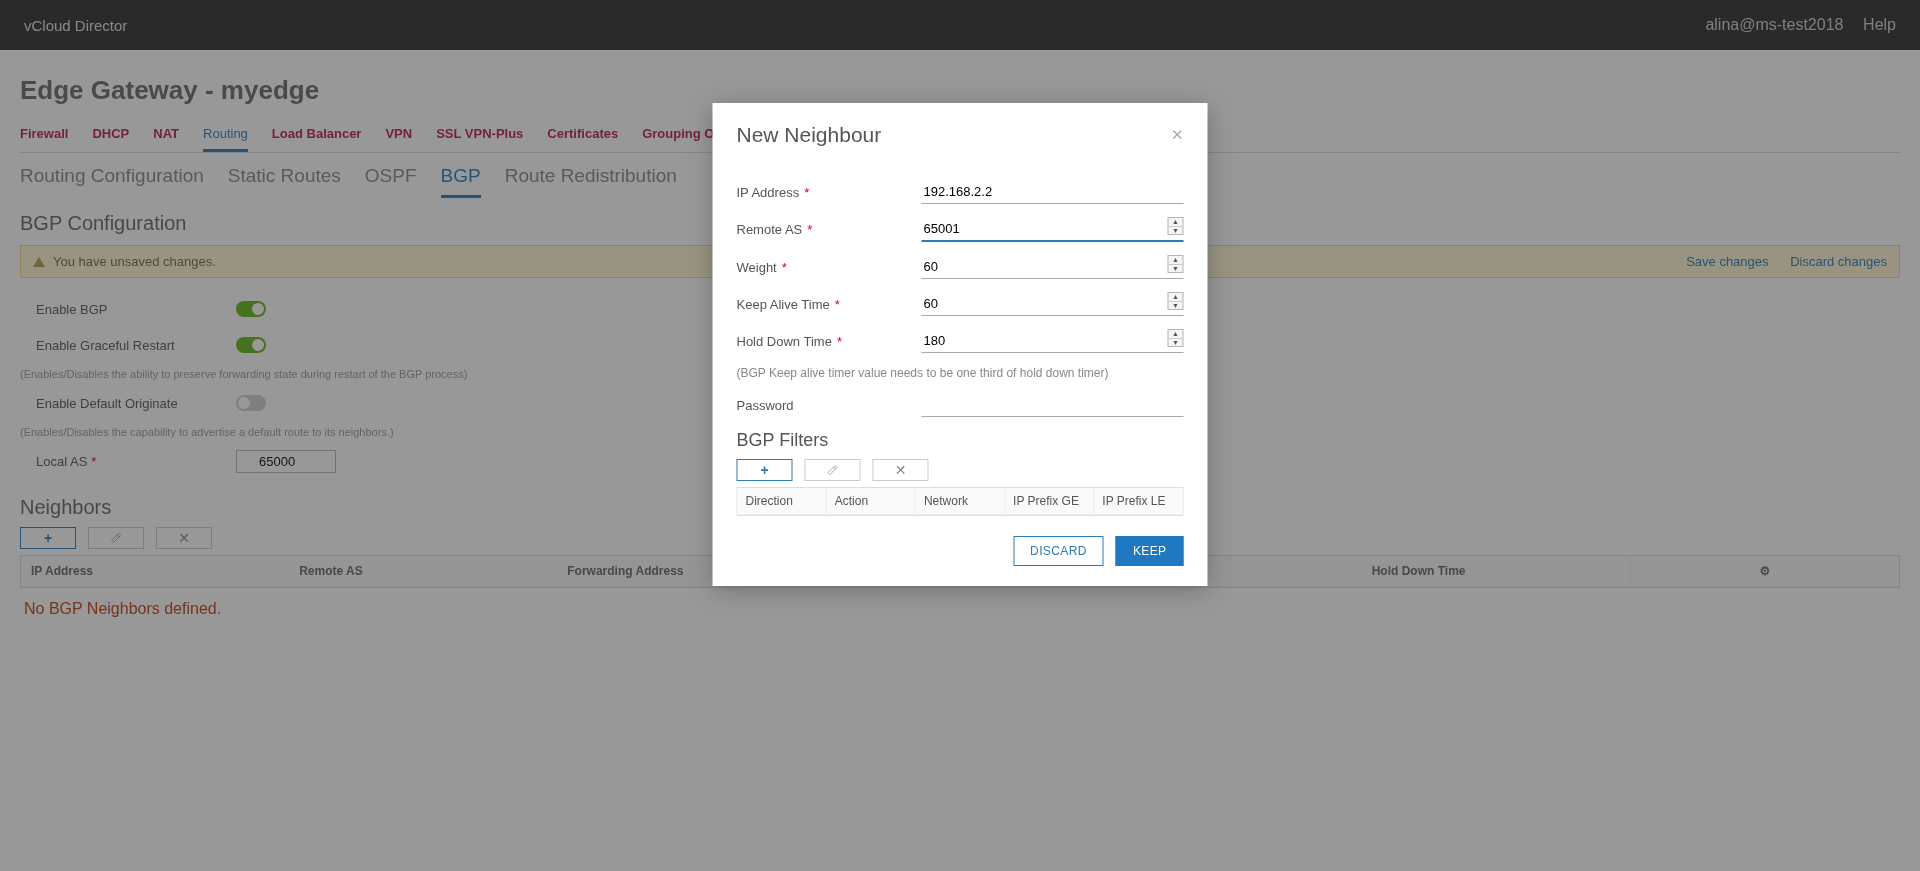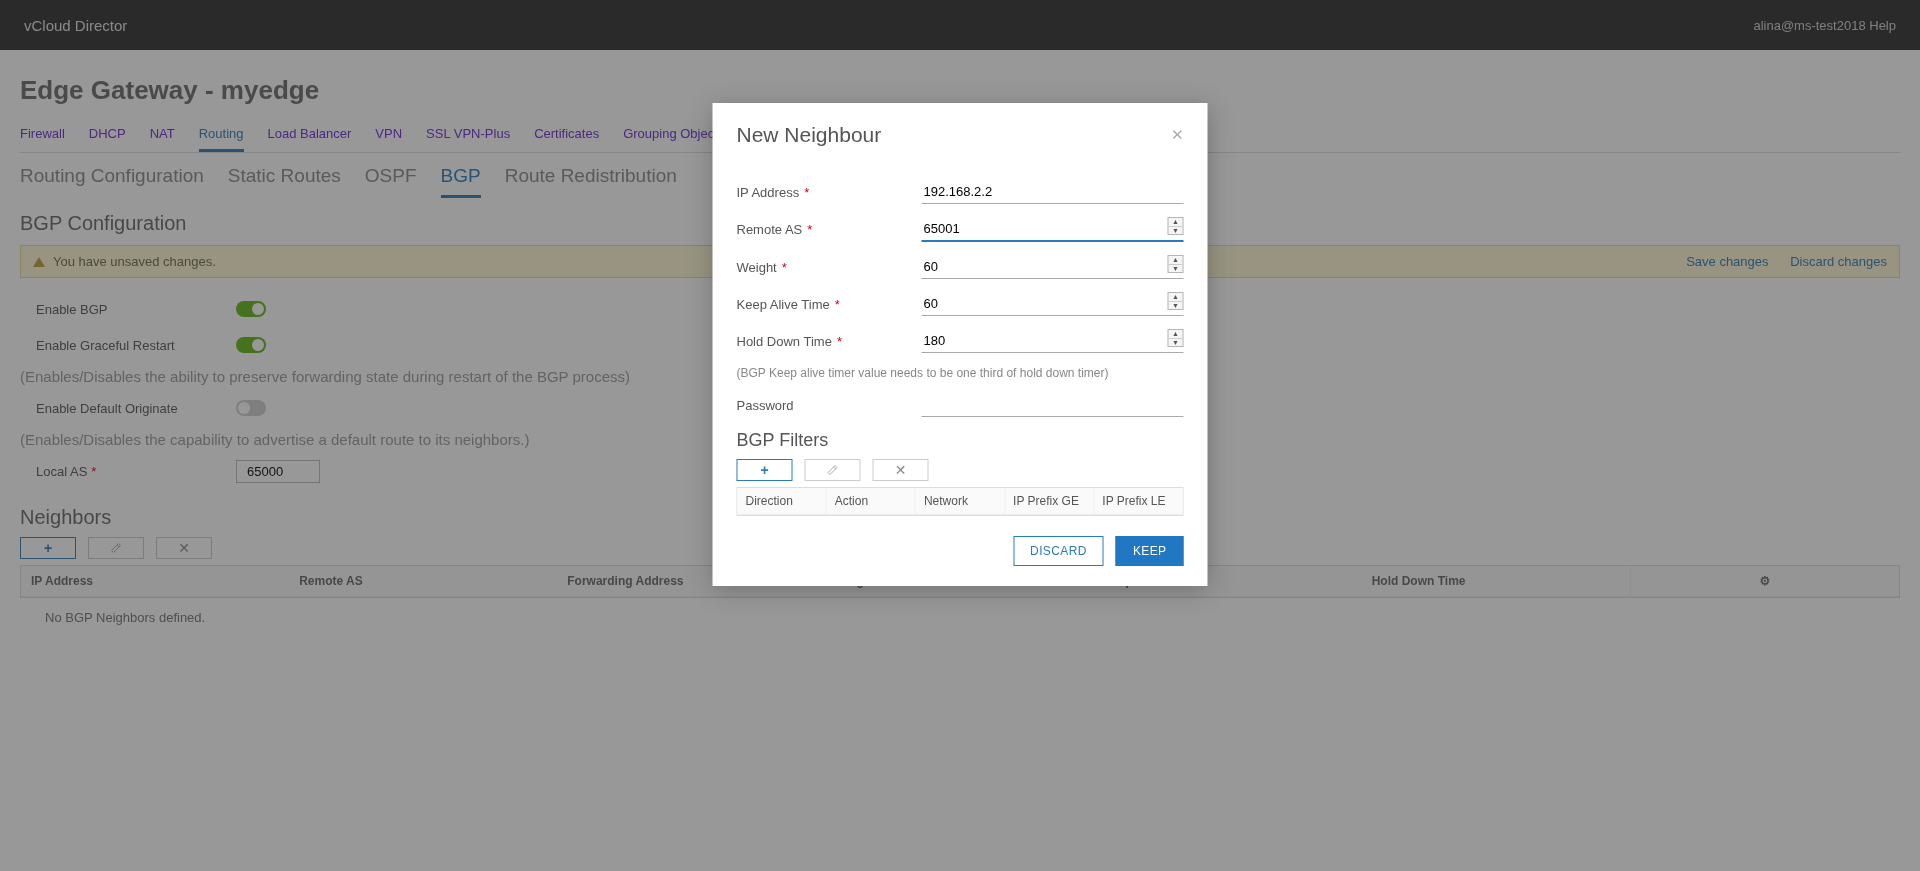--- a/index.html
+++ b/index.html
@@ -1,52 +1,52 @@
 <!DOCTYPE html>
 <html><head>
 <meta charset="utf-8">
 <style>
   html,body{margin:0;padding:0;height:100%;font-family:"Helvetica Neue",Helvetica,Arial,sans-serif;font-size:13px;color:#565656;background:#fff;}
   *{box-sizing:border-box;}
   .topbar{background:#2c2c2e;color:#ddd;height:50px;display:flex;align-items:center;justify-content:space-between;padding:0 24px;}
   .topbar .brand{font-size:15px;color:#e0e0e0;}
-  .topbar .right a{color:#d0d0d0;text-decoration:none;font-size:13px;}
+  .topbar .right a{color:#d0d0d0;margin-left:16px;text-decoration:none;font-size:16px;}
   .content{padding:15px 20px 40px 20px;}
   h1.page-title{font-size:26px;font-weight:700;color:#6a6a6a;margin:10px 0 12px 0;}
   .tabs{border-bottom:1px solid #ddd;margin-bottom:6px;}
-  .tabs a{display:inline-block;padding:8px 0;margin-right:24px;color:#6d28d9;text-decoration:none;font-size:13px;}
+  .tabs a{display:inline-block;padding:8px 0;margin-right:24px;color:#be185d;text-decoration:none;font-size:13px;font-weight:bold;}
   .tabs a.active{color:#2b7bbb;border-bottom:3px solid #2b7bbb;font-weight:500;}
   .subtabs{margin-bottom:14px;}
   .subtabs a{display:inline-block;padding:6px 0 8px 0;margin-right:24px;color:#888;text-decoration:none;font-size:19px;}
   .subtabs a.active{color:#2b7bbb;border-bottom:3px solid #2b7bbb;font-weight:500;}
   h2.section{font-size:20px;font-weight:300;color:#666;margin:8px 0 10px 0;}
   .alert{background:#fff8d4;border:1px solid #e8d98a;padding:8px 12px;display:flex;align-items:center;justify-content:space-between;margin-bottom:18px;font-size:13px;}
   .alert .left{display:flex;align-items:center;gap:8px;color:#6b6b4e;}
   .alert .actions a{color:#2b7bbb;margin-left:18px;text-decoration:none;}
   .cfg-row{display:flex;align-items:center;margin:10px 16px;min-height:26px;}
   .cfg-row .lbl{width:200px;font-size:13px;color:#555;}
   .cfg-row .lbl .req{color:#d0021b;margin-left:4px;}
-  .desc{color:#999;font-size:15px;margin:4px 0 6px 0;}
+  .desc{color:#999;font-size:11px;margin:4px 0 6px 0;}
   .toggle{width:30px;height:16px;border-radius:9px;position:relative;display:inline-block;}
   .toggle .knob{width:12px;height:12px;border-radius:50%;background:#fff;position:absolute;top:2px;}
   .toggle.on{background:#61b715;}
   .toggle.on .knob{right:2px;}
   .toggle.off{background:#cfcfcf;}
   .toggle.off .knob{left:2px;}
-  input.numbox{width:84px;padding:3px 10px;font-size:13px;border:1px solid #bbb;}
+  input.numbox{width:100px;padding:3px 22px;font-size:13px;border:1px solid #bbb;}
   h2.neighbors{font-size:20px;font-weight:300;color:#666;margin:22px 0 8px 0;}
   .btn-row{display:flex;gap:12px;margin-bottom:6px;}
   .icon-btn{width:56px;height:22px;border:1px solid #ccc;background:#fff;display:flex;align-items:center;justify-content:center;cursor:pointer;font-size:14px;color:#888;}
   .icon-btn.add{border-color:#2b7bbb;color:#2b7bbb;font-weight:bold;}
   .datagrid{border:1px solid #ddd;}
   .datagrid .dg-head{display:flex;}
   .datagrid .dg-cell{flex:1;padding:8px 10px;font-size:12px;color:#666;border-bottom:1px solid #eee;}
   .datagrid .dg-head .dg-cell{font-weight:600;background:#fafafa;}
   .datagrid .dg-cog{width:30px;text-align:center;border-left:1px solid #eee;}
-  .empty{padding:12px 4px;color:#737373;font-size:13px;margin-left:21px;}
+  .empty{padding:12px 4px;color:#c2410c;font-size:16px;}
 
   
   .overlay{position:fixed;inset:0;background:rgba(40,40,40,0.48);}
   .modal{position:fixed;top:103px;left:50%;transform:translateX(-50%);width:495px;background:#fff;box-shadow:0 4px 24px rgba(0,0,0,0.25);}
   .modal-header{display:flex;justify-content:space-between;align-items:center;padding:20px 24px 10px 24px;}
   .modal-header h3{margin:0;font-size:21px;font-weight:300;color:#555;}
   .modal-header .close{color:#aaa;cursor:pointer;font-size:15px;}
   .modal-body{padding:10px 24px 4px 24px;}
   .m-row{display:flex;align-items:center;margin:13px 0;}
   .m-row .m-lbl{width:185px;font-size:13px;color:#555;}

